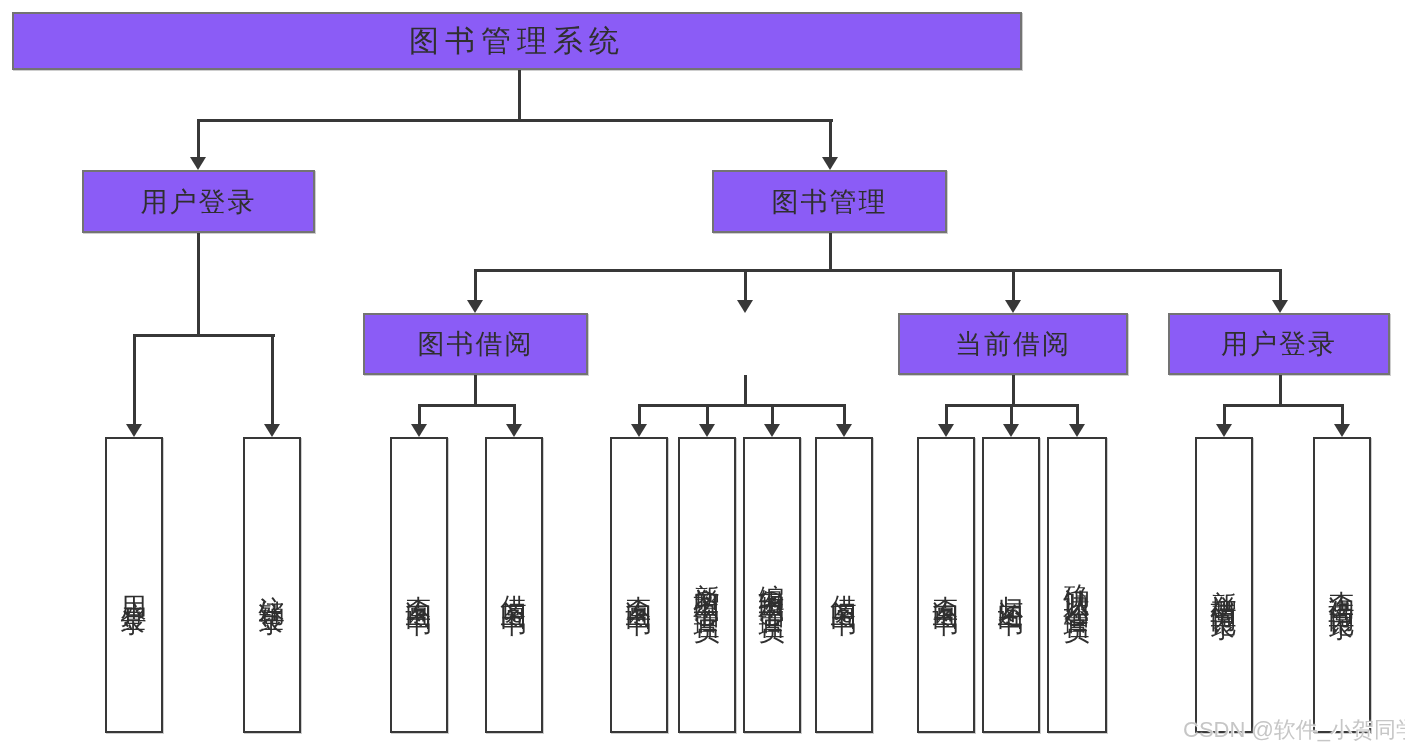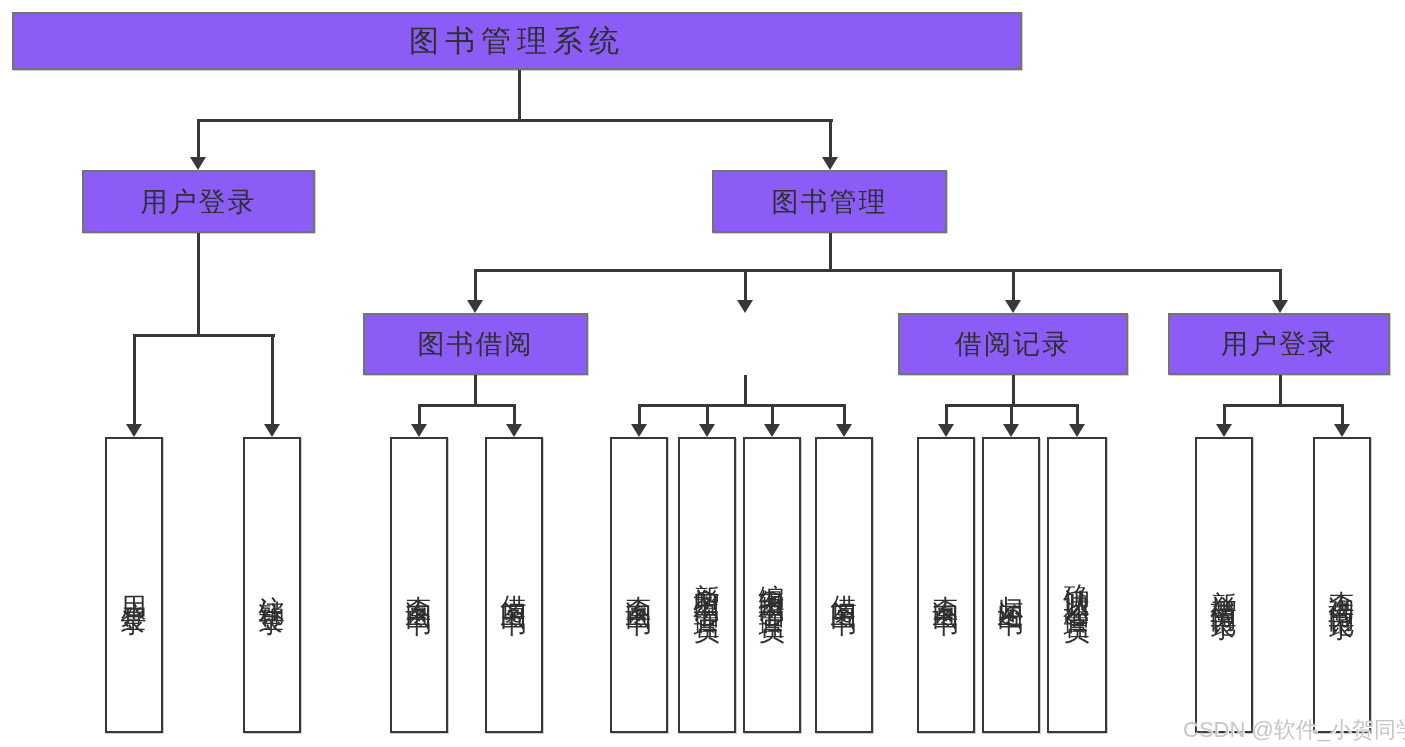--- a/index.html
+++ b/index.html
@@ -72,21 +72,21 @@
   <div class="arrow" style="left:737px;top:300px;"></div>
   <div class="v" style="left:1012px;top:269px;height:32px;"></div>
   <div class="arrow" style="left:1005px;top:300px;"></div>
   <div class="v" style="left:1279px;top:269px;height:32px;"></div>
   <div class="arrow" style="left:1272px;top:300px;"></div>
 
   <div class="hnode" style="left:363px;top:313px;width:221px;height:58px;">
     <span>图书借阅</span>
   </div>
   <div class="hnode" style="left:898px;top:313px;width:226px;height:58px;">
-    <span>借阅记录</span>
+    <span>当前借阅</span>
   </div>
   <div class="hnode" style="left:1168px;top:313px;width:218px;height:58px;">
     <span>用户登录</span>
   </div>
 
   <div class="v" style="left:474px;top:375px;height:30px;"></div>
   <div class="h" style="left:418px;top:404px;width:98px;"></div>
   <div class="v" style="left:418px;top:404px;height:21px;"></div>
   <div class="arrow" style="left:411px;top:424px;"></div>
   <div class="v" style="left:513px;top:404px;height:21px;"></div>

